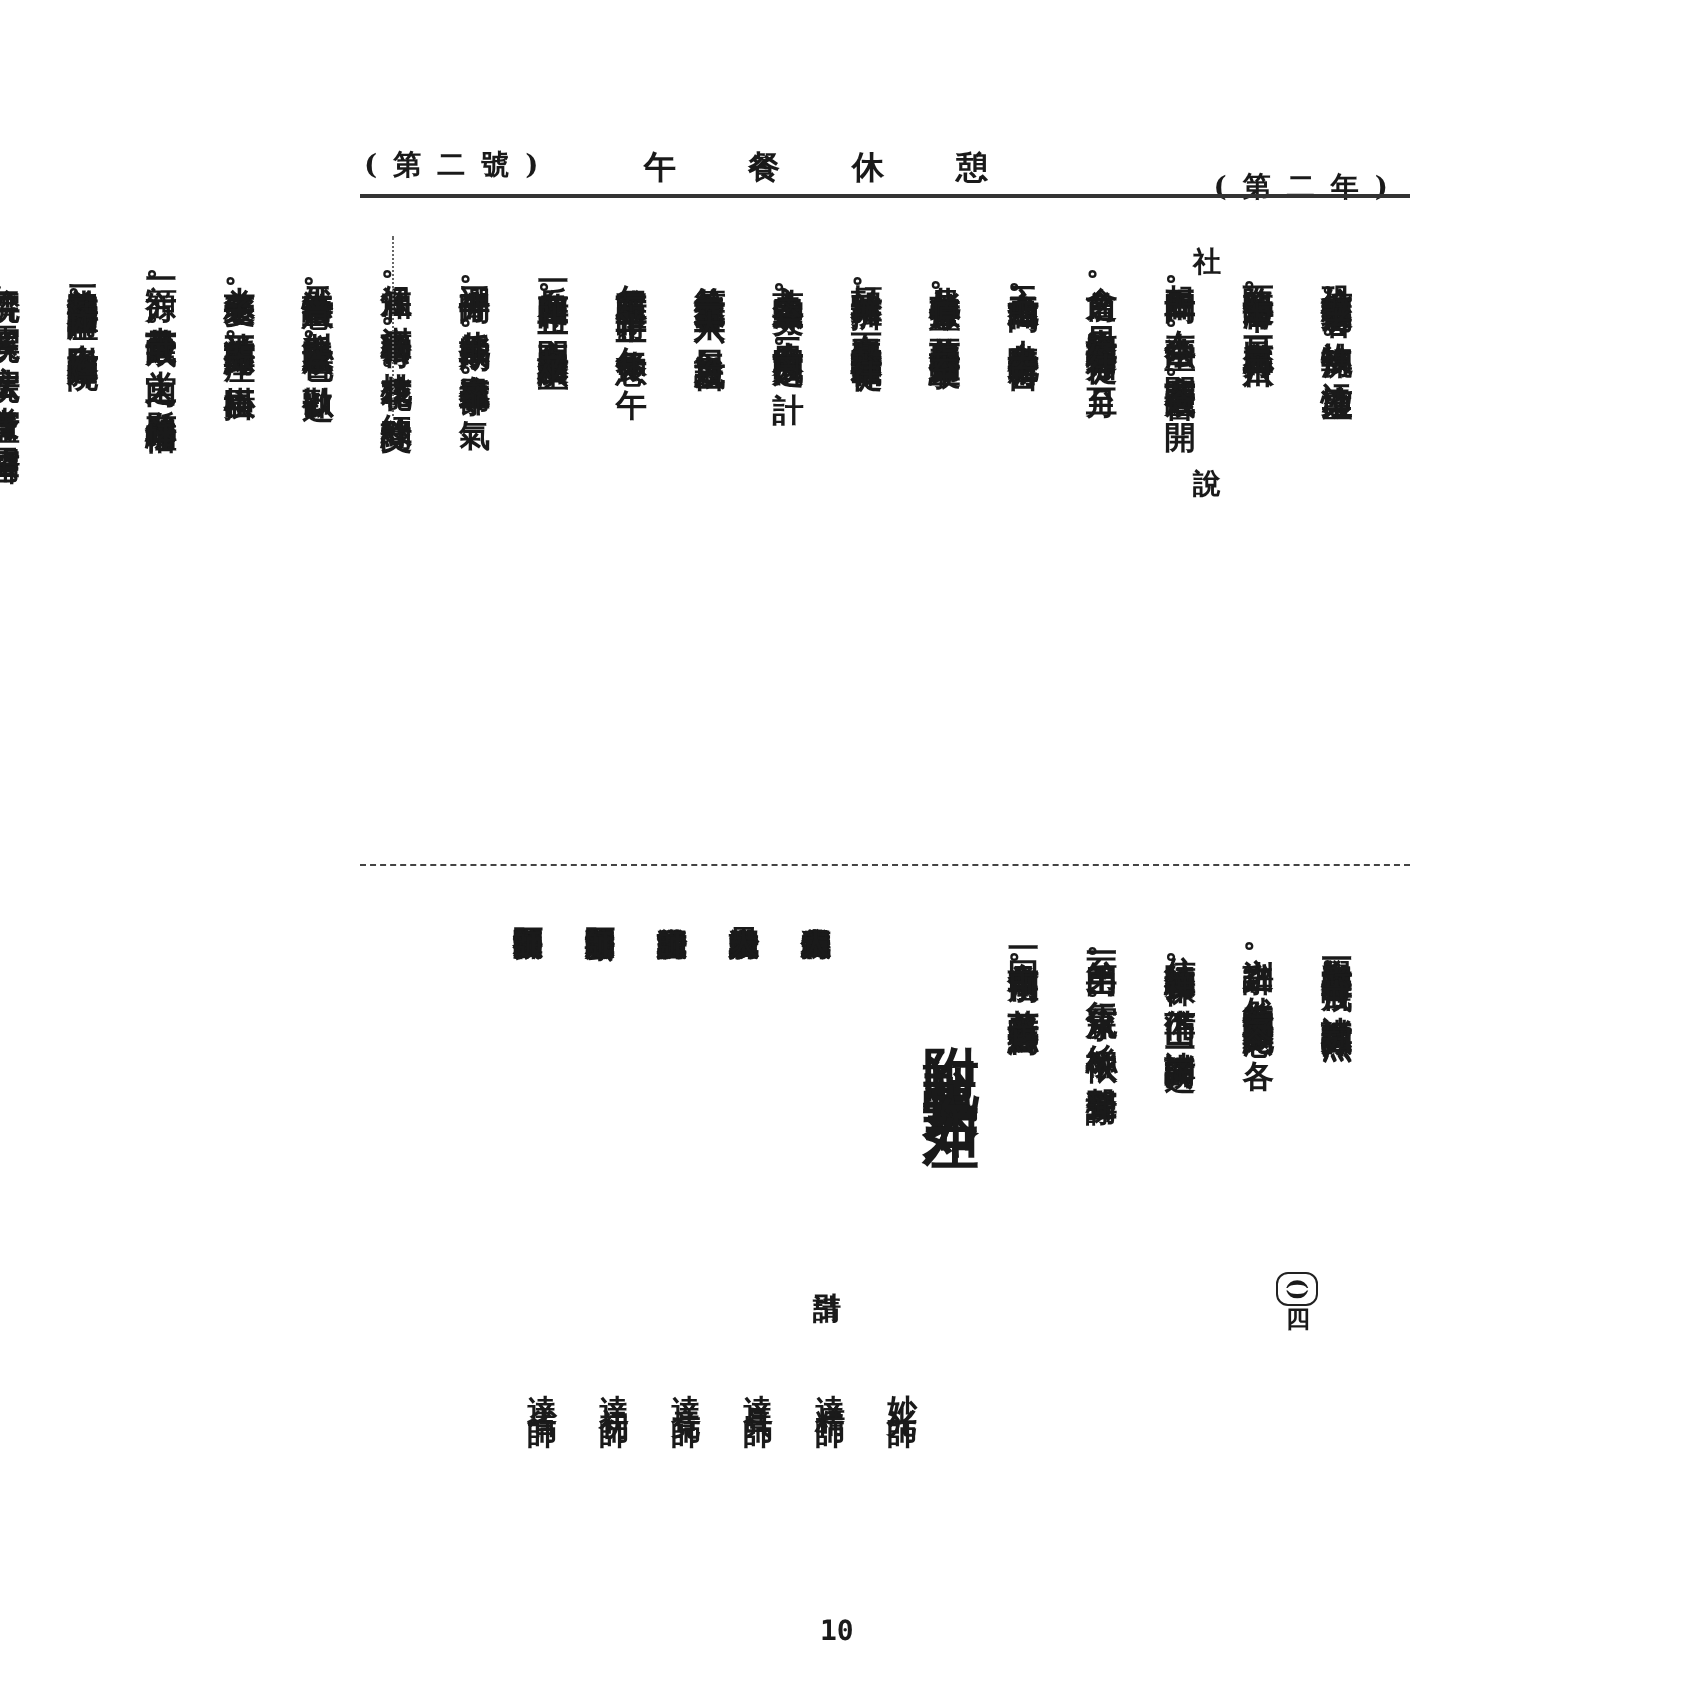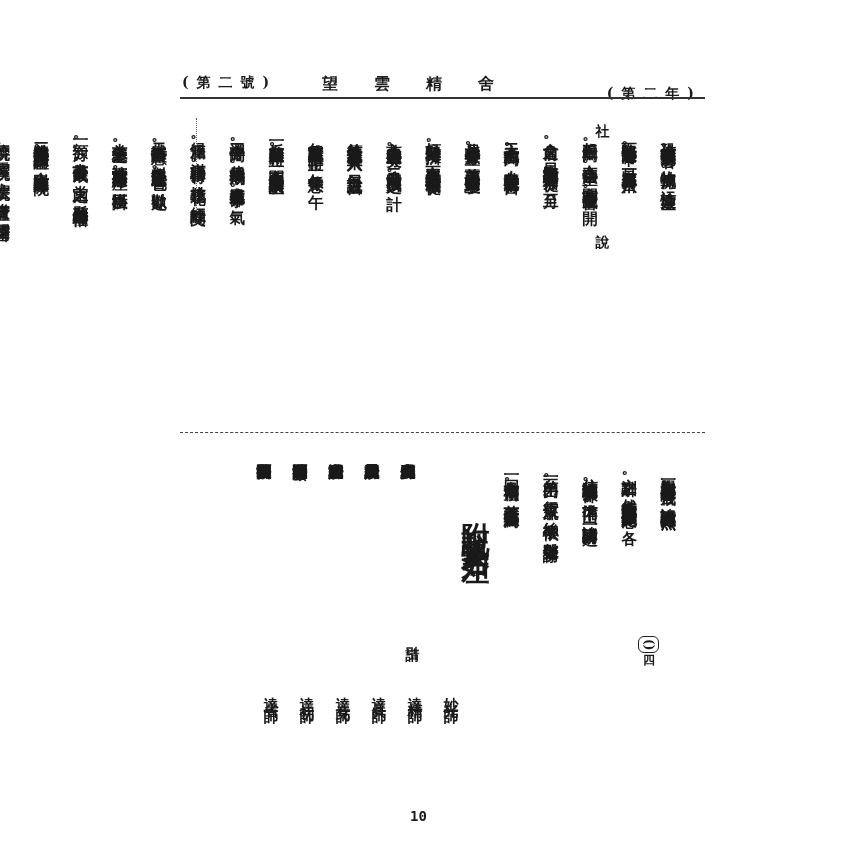--- a/index.html
+++ b/index.html
@@ -35,21 +35,21 @@
                  font-size:14px; font-weight:bold; }
   .bracket { position:absolute; left:196px; top:118px; width:0; height:90px; border-left:1px dotted #666; }
 </style>
 </head>
 <body>
 
 <div class="page">
 
   <div class="header">
     <span class="hdr-left">(第二號)</span>
-    <span class="hdr-title">望雲精舍</span>
+    <span class="hdr-title">午餐休憩</span>
     <span class="hdr-right">(第二年)</span>
   </div>
   <div class="rule top"></div>
 
   <div class="section-label">社說</div>
 
   <div class="upper vtext">
     <span>恐信徒中有根器薄弱者。被物流轉。汚染性靈</span>
 
     <span>而陷落迷途苦海中。是以自舊曆一月二十八日</span>

